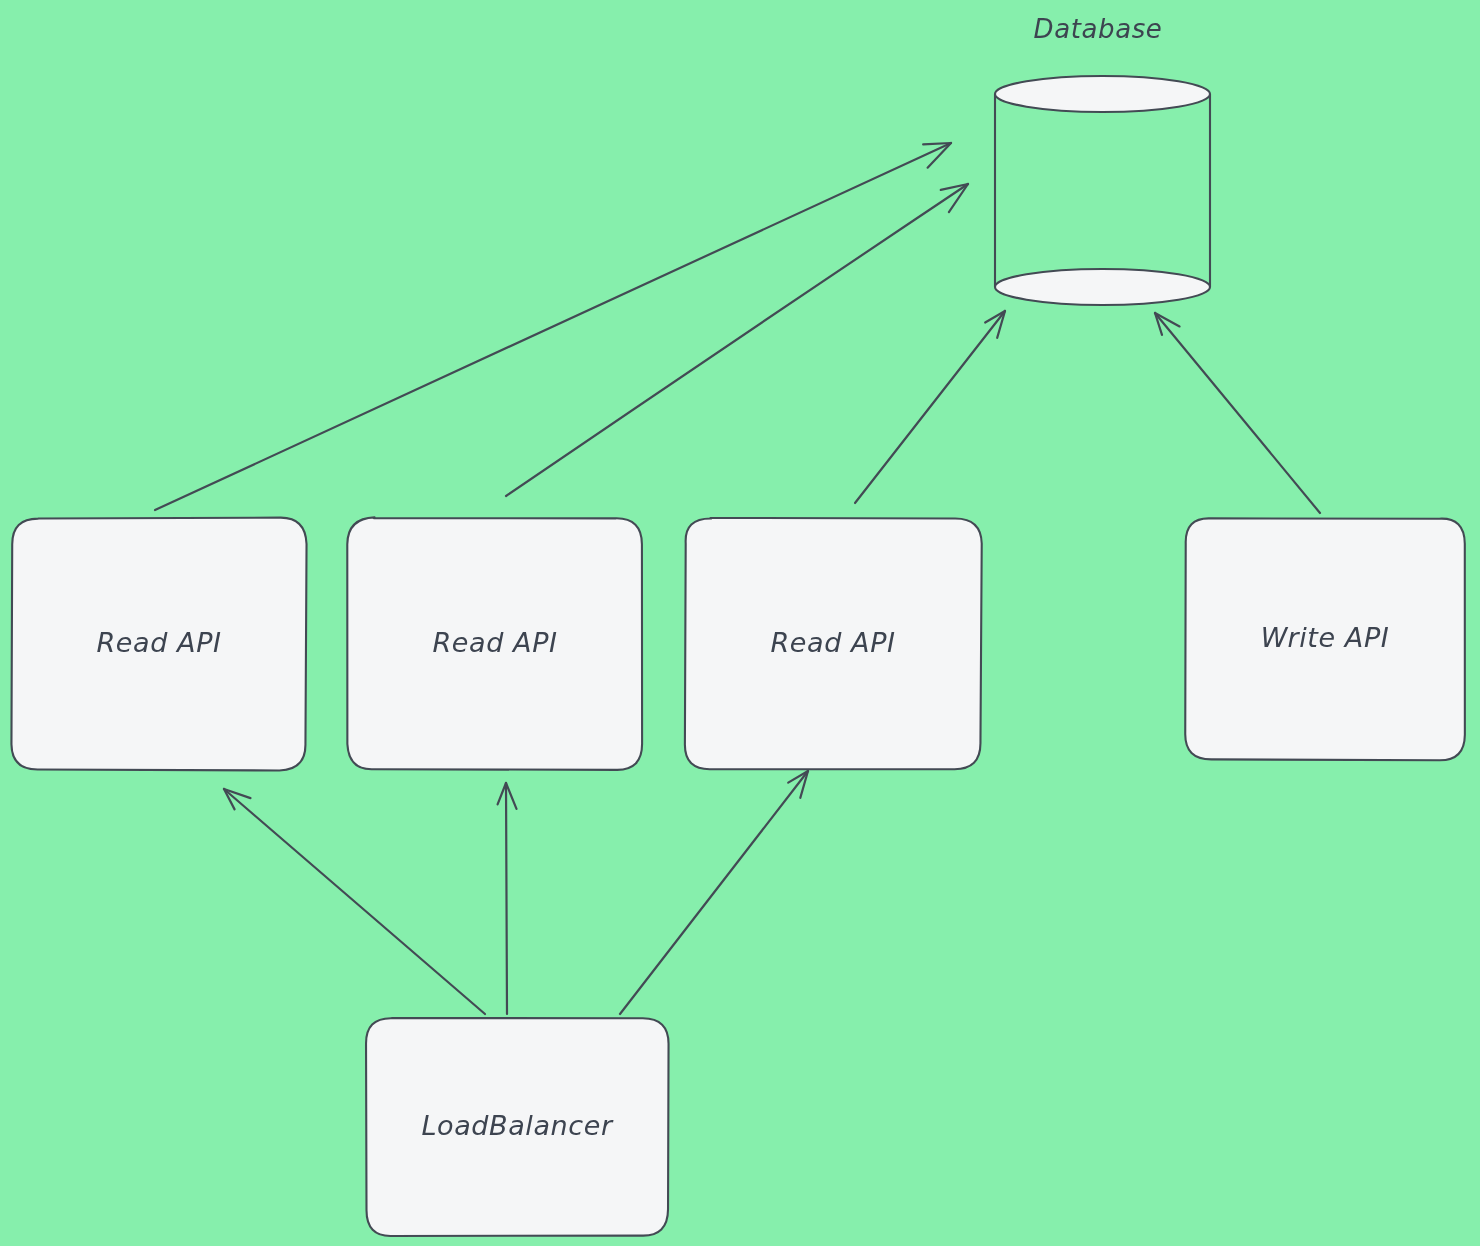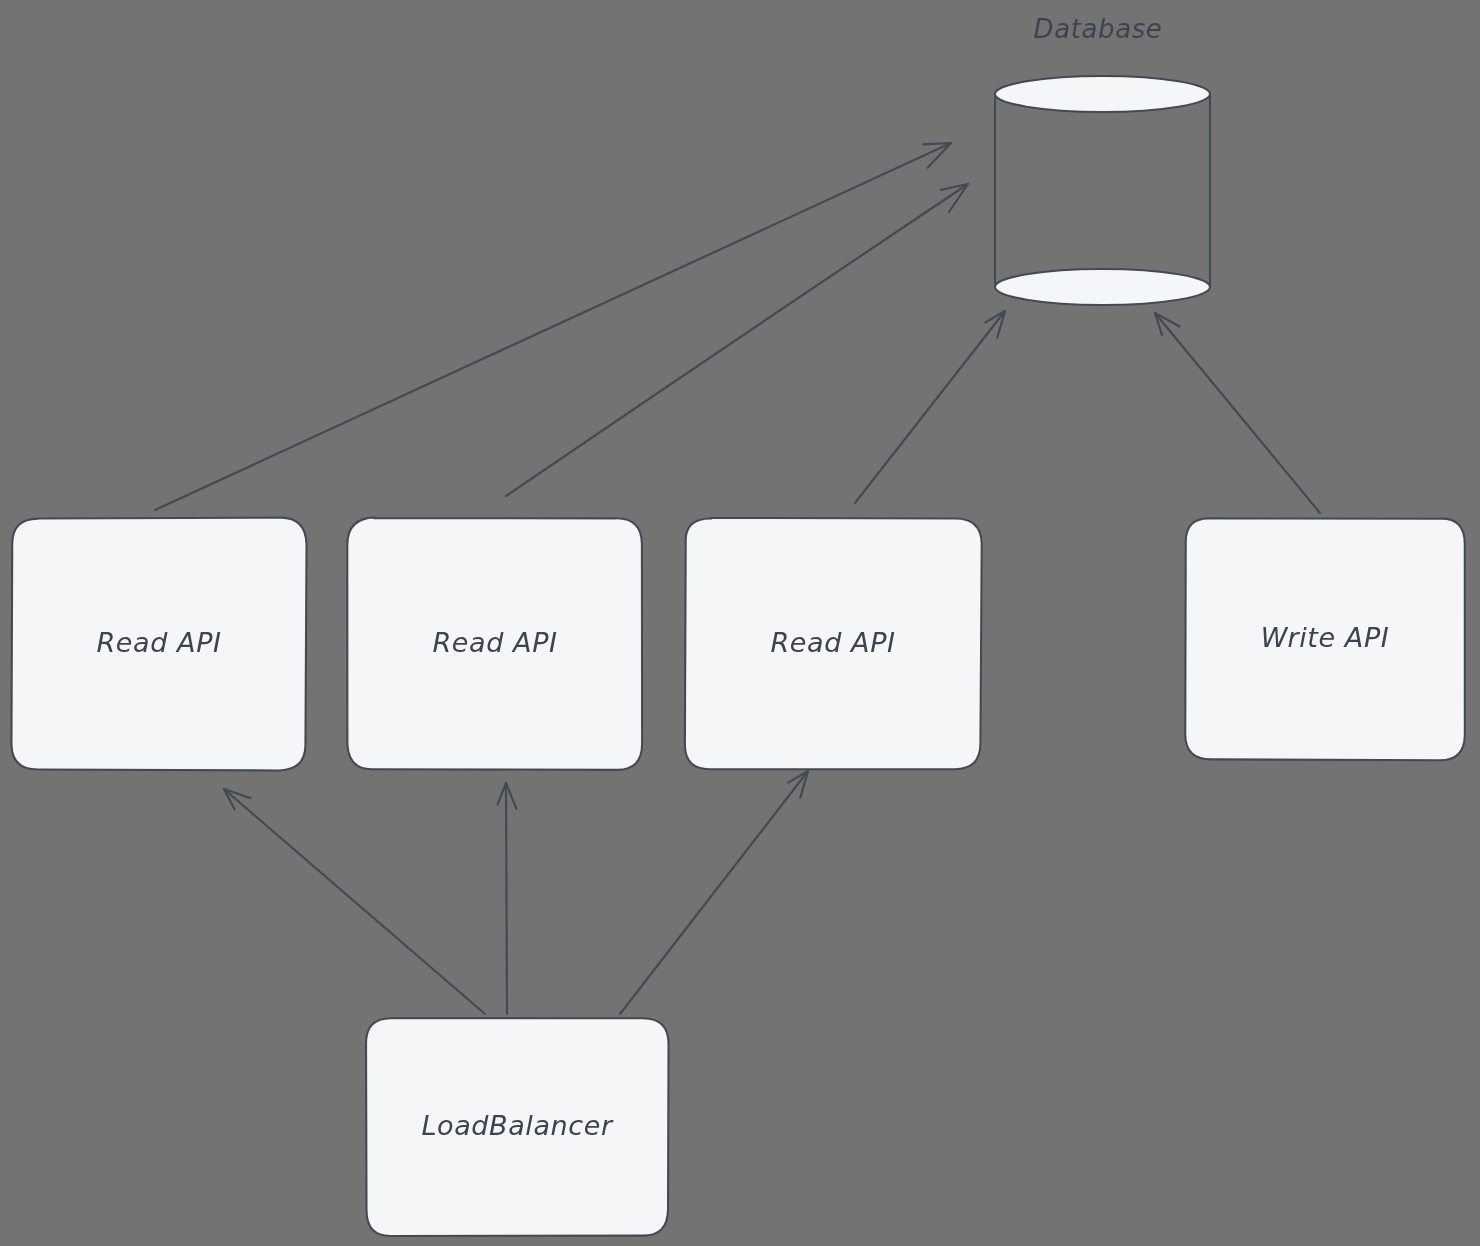--- a/index.html
+++ b/index.html
@@ -11,21 +11,21 @@
   body {
     width: 1480px;
     height: 1246px;
     overflow: hidden;
     font-family: "DejaVu Sans", sans-serif;
   }
   #canvas {
     position: relative;
     width: 1480px;
     height: 1246px;
-    background: #737373;
+    background: #86efac;
   }
   #diagram-svg {
     position: absolute;
     top: 0;
     left: 0;
     width: 1480px;
     height: 1246px;
   }
   .node-shape {
     fill: #f5f6f7;

